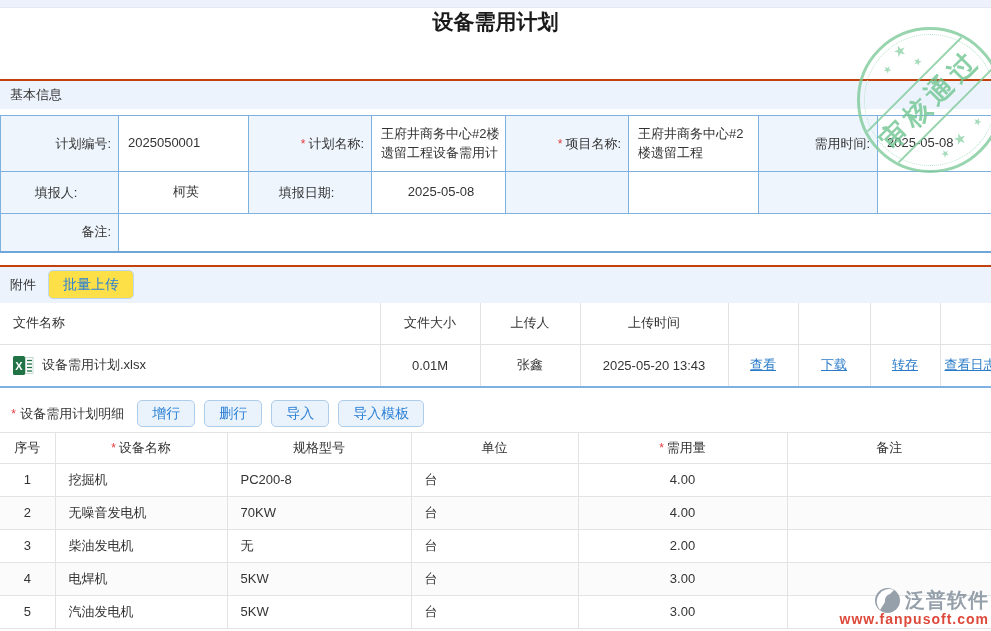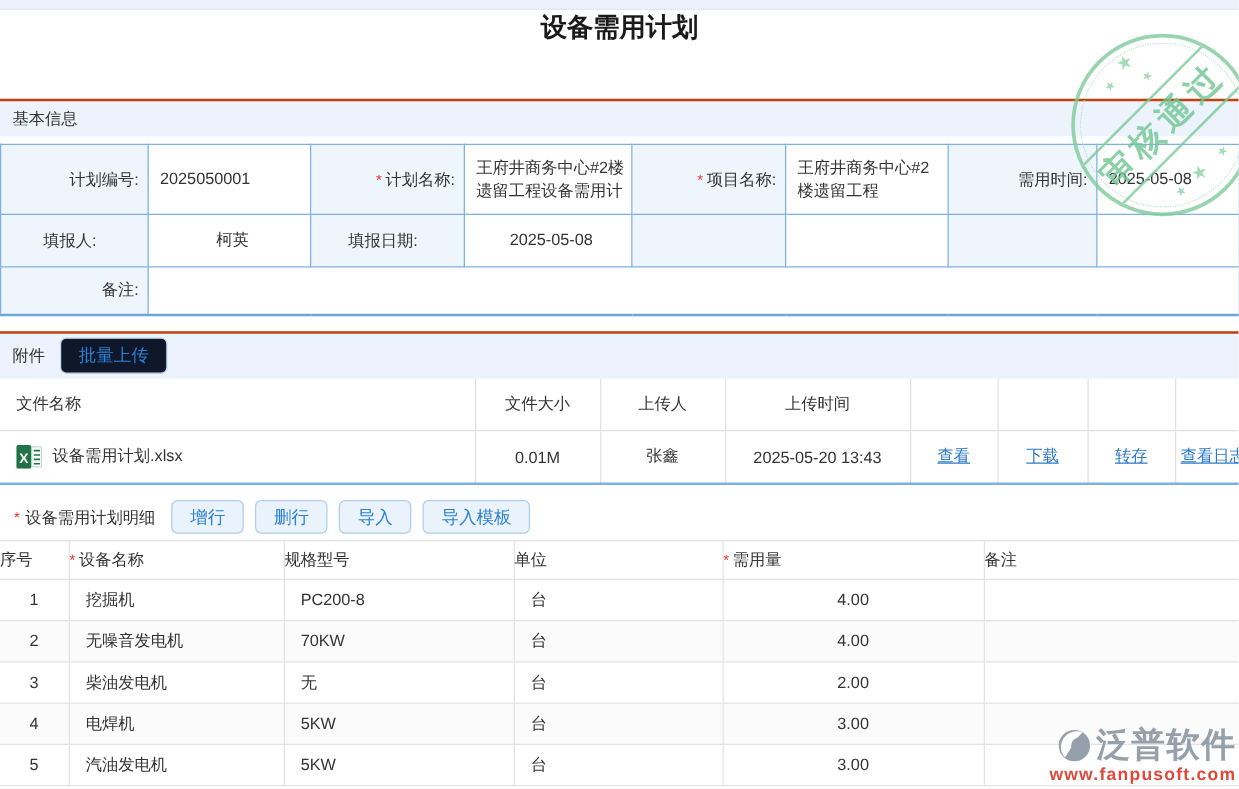--- a/index.html
+++ b/index.html
@@ -23,61 +23,61 @@
   .flabel { background:#eef5fd; text-align:right; padding-right:7px; }
   .fvalue { background:#fff; text-align:left; padding:3px 4px 3px 9px; line-height:1.45; }
   .row-h1 td { height:56px; }
   .row-h2 td { height:42px;text-align:center; }
   .row-h3 td { height:38px; }
   .req { color:#e23a3a; margin-right:3px; font-size:12px; }
 
   
   .btn { display:inline-block; background:#eaf3fc; border:1px solid #aecdeb; border-radius:5px;
     color:#2c80d5; font-size:14px; padding:4px 14px; cursor:pointer; line-height:1.2; }
-  .btn.light { background:#0f172a; border-color:#bcd7ef; padding:5px 14px; }
+  .btn.light { background:#fde047; border-color:#bcd7ef; padding:5px 14px; }
 
   .file-table { border-bottom:2px solid #7fb1e0; }
   .file-table td { border:1px solid #e2e2e2; height:42px; vertical-align:middle; font-size:13px; }
   .file-table tr td:first-child { border-left:none; }
   .file-table tr td:last-child { border-right:none; }
   .file-table tr:first-child td { border-top:none; }
   .cell-c { text-align:center; }
   .file-name-cell { padding-left:13px; }
   .file-name-inner { display:flex; align-items:center; gap:8px; }
   a.link { color:#2b7bc8; text-decoration:underline; cursor:pointer; white-space:nowrap; }
   .clip { overflow:hidden; white-space:nowrap; padding-left:4px; }
 
   
   .detail-title { height:36px; margin-top:8px; display:flex; align-items:center; padding-left:10px; gap:9px; }
   .detail-title .caption { margin-right:4px;font-family:Liberation Mono, monospace; }
   .detail-table td { border:1px solid #e3e3e3; font-size:13px; vertical-align:middle; }
   .detail-table tr td:first-child { border-left:none; }
   .detail-table tr td:last-child { border-right:none; }
-  .detail-table .hrow td { height:31px; text-align:left; background:#fff; }
+  .detail-table .hrow td { height:31px; text-align:center; background:#fff; }
   .detail-table .drow td { height:33px; }
   .detail-table .drow:nth-child(even) td { background:#fbfbfb; }
   .cl { text-align:left; padding-left:13px; }
   .cc { text-align:center; }
 
   
   .stamp { position:absolute; left:857px; top:27px; width:146px; height:146px;
     opacity:.8; z-index:9; pointer-events:none; }
   .stamp-ring { position:absolute; inset:0; border:3px solid #7fcb9c; border-radius:50%; }
   .stamp-ring2 { position:absolute; inset:7px; border:1px dotted #a8dcbd; border-radius:50%; }
   .stamp-clip { position:absolute; inset:3px; border-radius:50%; overflow:hidden; }
   .stamp-band { position:absolute; left:-30px; right:-30px; top:50%; height:46px; margin-top:-23px;
     transform:rotate(-45deg); border-top:2px solid #7fcb9c; border-bottom:2px solid #7fcb9c;
     display:flex; align-items:center; justify-content:center; }
   .stamp-text { color:#6fc591; font-size:27px; font-weight:bold; letter-spacing:5px; white-space:nowrap; }
   .star { position:absolute; color:#8fd3a8; line-height:1; }
 
   
   .watermark { position:absolute; right:2px; bottom:4px; z-index:8; text-align:right; pointer-events:none; }
   .wm-row { display:flex; align-items:center; gap:4px; justify-content:flex-end; }
-  .wm-brand { font-size:27px; font-weight:bold; color:#96a0ab; letter-spacing:1px; }
+  .wm-brand { font-size:20px; font-weight:bold; color:#96a0ab; letter-spacing:1px; }
   .wm-url { font-size:14px; font-weight:bold; color:#dd4a3c; letter-spacing:1px; margin-top:-3px; }
 
   .xlsx-icon { flex:0 0 auto; }
 </style>
 </head>
 <body>
 
 <div class="topbar"></div>
 
 <div class="title-wrap">

